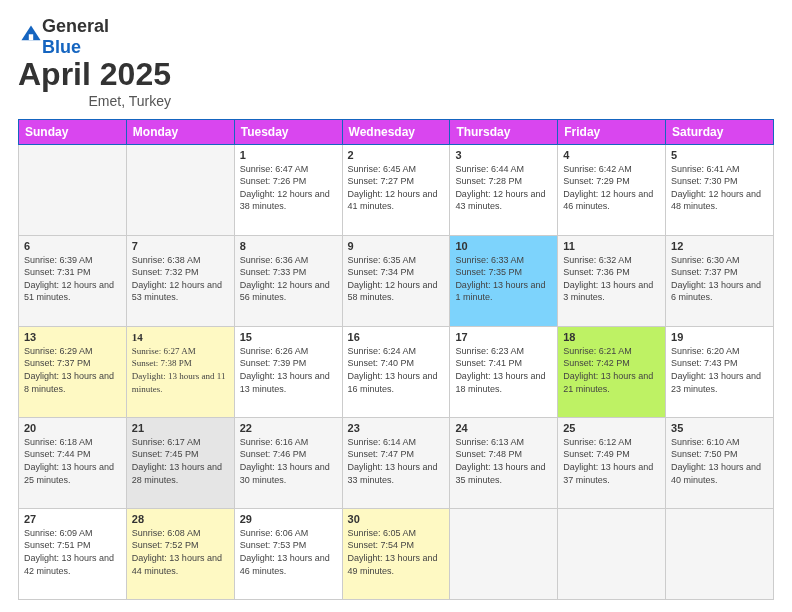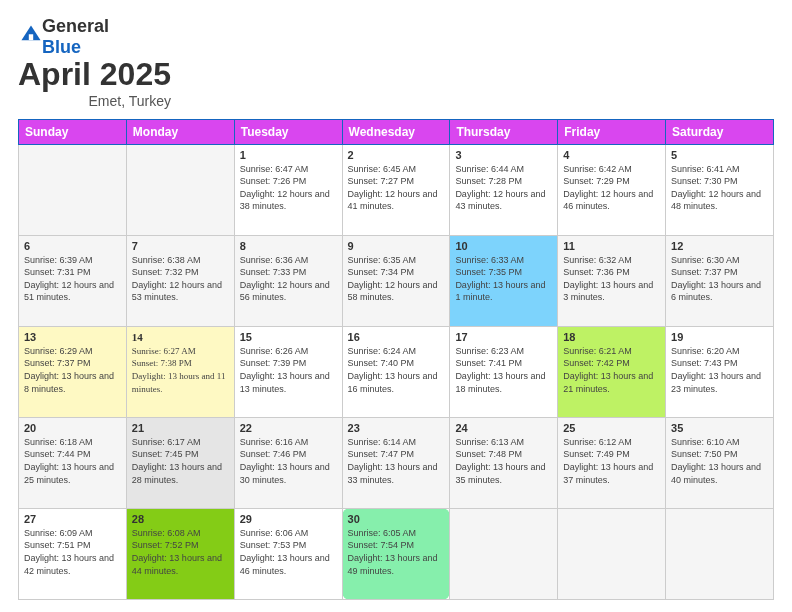--- a/index.html
+++ b/index.html
@@ -303,33 +303,33 @@
 Daylight: 13 hours and 40 minutes.</div>
           </td>
         </tr>
         <tr>
           <td style="background: rgb(255, 255, 255);">
             <span class="day-number">27</span>
             <div class="day-info" style="white-space: pre-line;">Sunrise: 6:09 AM
 Sunset: 7:51 PM
 Daylight: 13 hours and 42 minutes.</div>
           </td>
-          <td style="background: #84cc16; margin-top: 22px;">
+          <td style="background: #fef9c3; margin-top: 22px;">
             <span class="day-number">28</span>
             <div class="day-info" style="white-space: pre-line;">Sunrise: 6:08 AM
 Sunset: 7:52 PM
 Daylight: 13 hours and 44 minutes.</div>
           </td>
           <td style="background: rgb(255, 255, 255);">
             <span class="day-number">29</span>
             <div class="day-info" style="white-space: pre-line;">Sunrise: 6:06 AM
 Sunset: 7:53 PM
 Daylight: 13 hours and 46 minutes.</div>
           </td>
-          <td style="background: #86efac; border-radius: 8px;">
+          <td style="background: #fef9c3;">
             <span class="day-number">30</span>
             <div class="day-info" style="white-space: pre-line;">Sunrise: 6:05 AM
 Sunset: 7:54 PM
 Daylight: 13 hours and 49 minutes.</div>
           </td>
           <td class="empty-cell"></td>
           <td class="empty-cell"></td>
           <td class="empty-cell"></td>
         </tr>
       </tbody>

